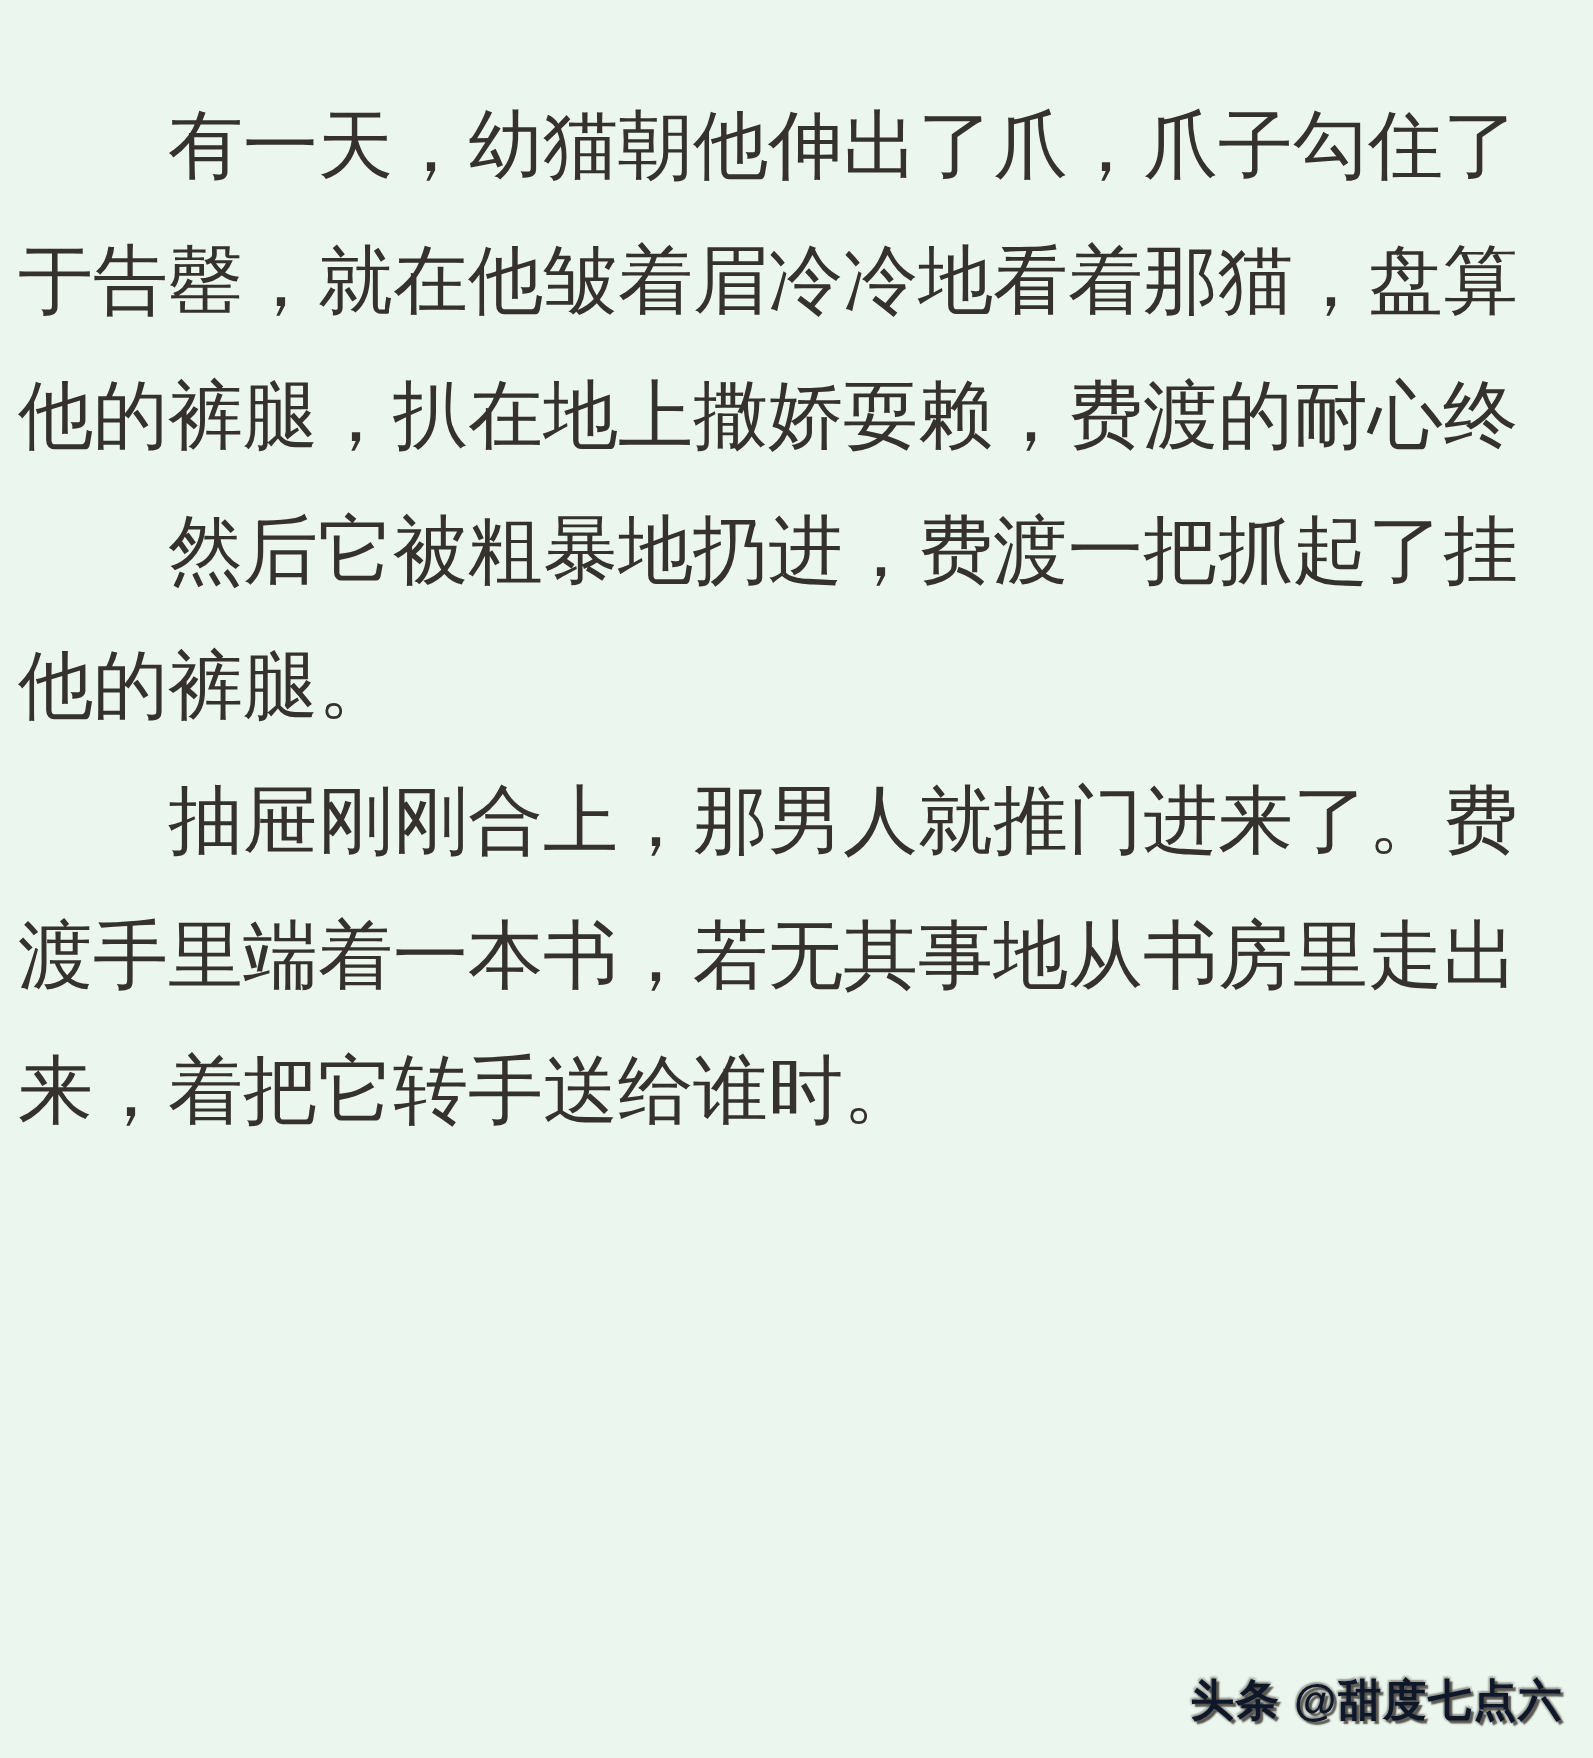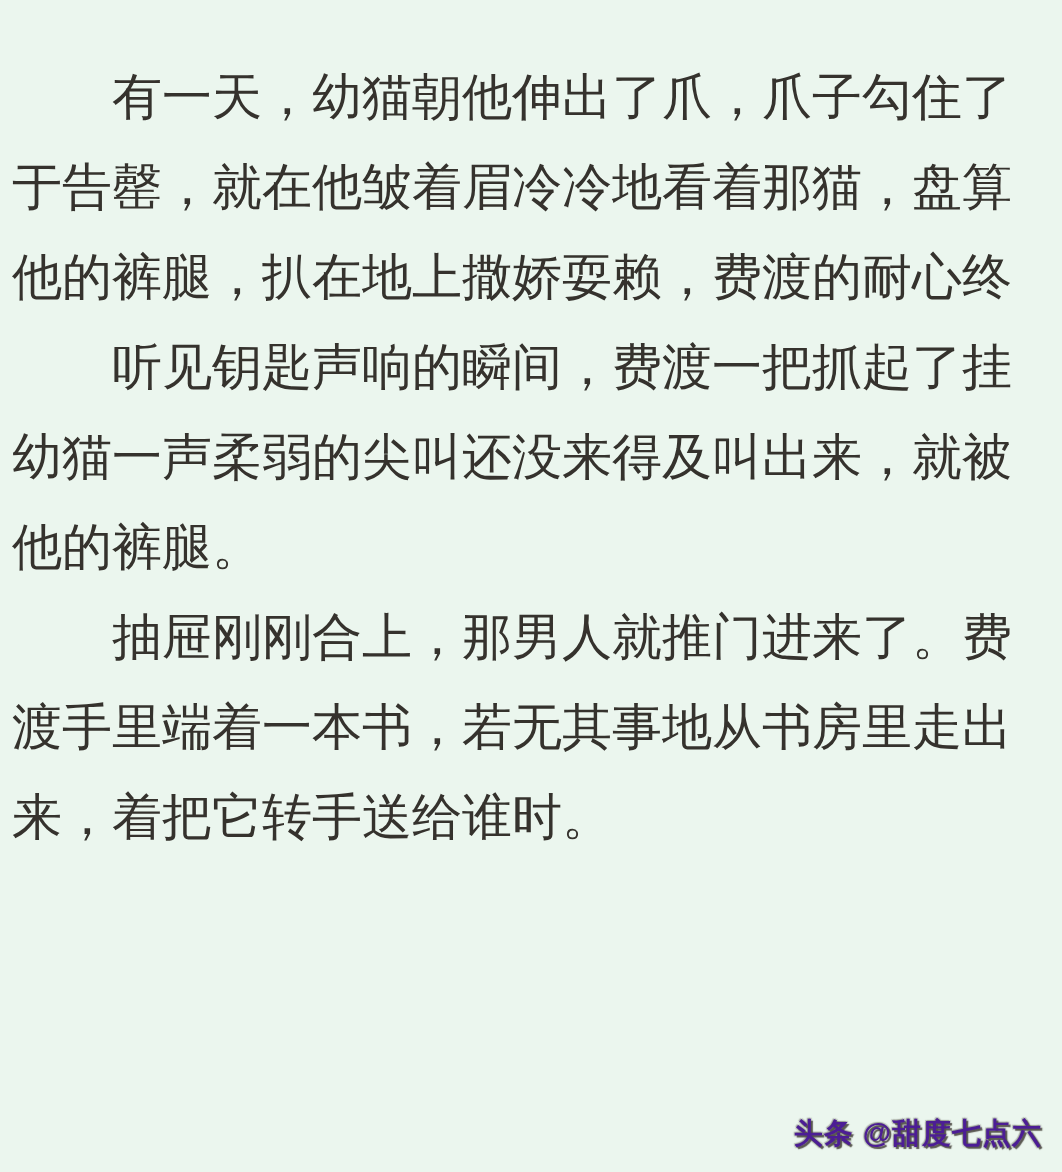--- a/index.html
+++ b/index.html
@@ -37,43 +37,42 @@
   .line.indent {
     text-indent: 100px;
   }
   .watermark {
     position: absolute;
     top: 1114px;
     right: 20px;
     font-size: 29px;
     font-weight: bold;
     letter-spacing: 1px;
-    color: #4c1d95;
+    color: #0f172a;
     text-shadow:
       2px 2px 1px rgba(74, 71, 64, 0.9),
       -1px -1px 1px rgba(74, 71, 64, 0.35),
       1px -1px 1px rgba(74, 71, 64, 0.25),
       -1px 1px 1px rgba(74, 71, 64, 0.25);
   }
 </style>
 </head>
 <body>
 
 <div class="page">
   <div class="text-area">
 
     <div class="para">
       <div class="line indent">有一天，幼猫朝他伸出了爪，爪子勾住了</div>
       <div class="line">于告罄，就在他皱着眉冷冷地看着那猫，盘算</div>
       <div class="line">他的裤腿，扒在地上撒娇耍赖，费渡的耐心终</div>
     </div>
 
     <div class="para">
-      <div class="line indent">听见钥匙声响的瞬间，费渡一把抓起了挂</div>
-      <div class="line">幼猫一声柔弱的尖叫还没来得及叫出来，就被</div>
+      <div class="line indent">然后它被粗暴地扔进，费渡一把抓起了挂</div>
       <div class="line">他的裤腿。</div>
     </div>
 
     <div class="para">
       <div class="line indent">抽屉刚刚合上，那男人就推门进来了。费</div>
       <div class="line">渡手里端着一本书，若无其事地从书房里走出</div>
       <div class="line">来，着把它转手送给谁时。</div>
     </div>
 
   </div>

